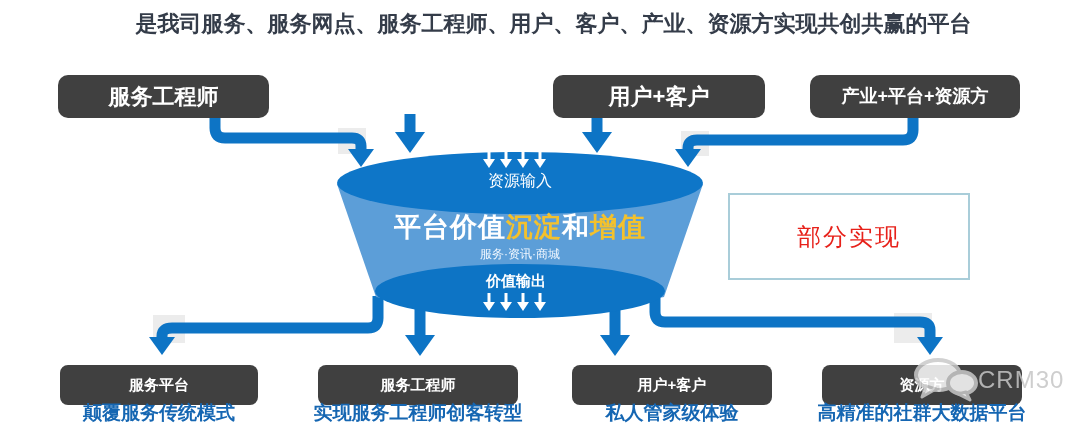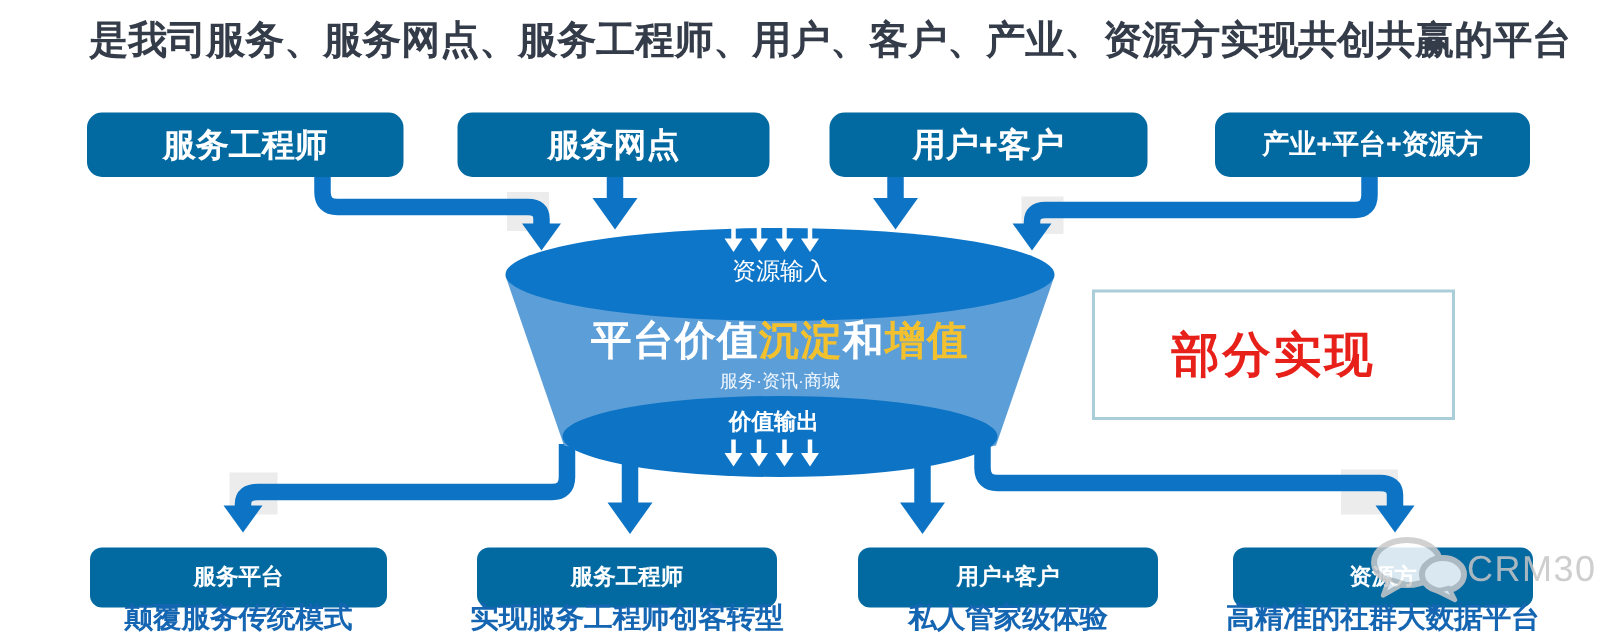--- a/index.html
+++ b/index.html
@@ -4,25 +4,25 @@
 <style>
   html,body{margin:0;padding:0;background:#ffffff;}
   #stage{
     position:relative;width:1080px;height:425px;overflow:hidden;background:#ffffff;
     font-family:"Liberation Sans","DejaVu Sans",sans-serif;
   }
   .abs{position:absolute;}
   
   .page-title{
     left:0;right:0;top:9px;text-align:center;
-    font-size:26px;font-weight:800;color:#343c49;letter-spacing:0px;white-space:nowrap;padding-left:27px;
+    font-size:22px;font-weight:800;color:#343c49;letter-spacing:0px;white-space:nowrap;padding-left:27px;
   }
   
   .bluebox{
-    background:#0369a1;color:#ffffff;text-align:center;
+    background:#404040;color:#ffffff;text-align:center;
     font-weight:700;border-radius:10px;white-space:nowrap;
   }
   .topbox{top:75px;height:43px;line-height:43px;font-size:22px;}
   .botbox{top:365px;height:40px;line-height:40px;font-size:15px;border-radius:8px;}
   .subtitle{
     top:402px;height:22px;line-height:22px;text-align:center;
     font-size:19px;font-weight:700;color:#1566b2;white-space:nowrap;
   }
   
   .bowl-txt{text-align:center;color:#ffffff;white-space:nowrap;}
@@ -31,21 +31,21 @@
   .bowl-main .part-yellow{color:#f3c12d;}
   .bowl-main .part-white{color:#ffffff;}
   .bowl-sub{left:420px;width:200px;top:246px;font-size:12px;font-weight:400;color:#f2f8ff;}
   .bowl-output{left:416px;width:200px;top:272px;font-size:15px;font-weight:700;}
   
   .status-box{
     left:728px;top:193px;width:238px;height:83px;
     background:#ffffff;border:2px solid #a9cdd9;
     display:flex;align-items:center;justify-content:center;
   }
-  .status-box span{font-size:32px;font-weight:700;color:#e7211a;letter-spacing:2px;}
+  .status-box span{font-size:24px;font-weight:400;color:#e7211a;letter-spacing:2px;}
   
   .watermark{left:912px;top:356px;width:168px;height:48px;display:flex;align-items:center;opacity:0.85;}
   .watermark .wm-text{font-size:24px;color:#c6c6c6;font-weight:400;letter-spacing:1px;}
   svg{display:block;}
 </style>
 </head>
 <body>
 
 <div id="stage">
 
@@ -110,21 +110,20 @@
         <use href="#mini-arrow" x="506" y="293"></use>
         <use href="#mini-arrow" x="523" y="293"></use>
         <use href="#mini-arrow" x="540" y="293"></use>
       </g>
     </g>
   </svg>
 
   <div class="abs page-title">是我司服务、服务网点、服务工程师、用户、客户、产业、资源方实现共创共赢的平台</div>
 
   <div class="abs bluebox topbox" style="left:58px;width:211px">服务工程师</div>
-  <div class="abs bluebox topbox" style="left:305px;width:208px">服务网点</div>
   <div class="abs bluebox topbox" style="left:553px;width:212px">用户+客户</div>
   <div class="abs bluebox topbox" style="left:810px;width:210px;font-size:18px">产业+平台+资源方</div>
 
   <div class="abs bowl-txt bowl-input">资源输入</div>
   <div class="abs bowl-txt bowl-main">
     <span class="part-white">平台价值</span><span class="part-yellow">沉淀</span><span class="part-white">和</span><span class="part-yellow">增值</span>
   </div>
   <div class="abs bowl-txt bowl-sub">服务·资讯·商城</div>
   <div class="abs bowl-txt bowl-output">价值输出</div>
 

